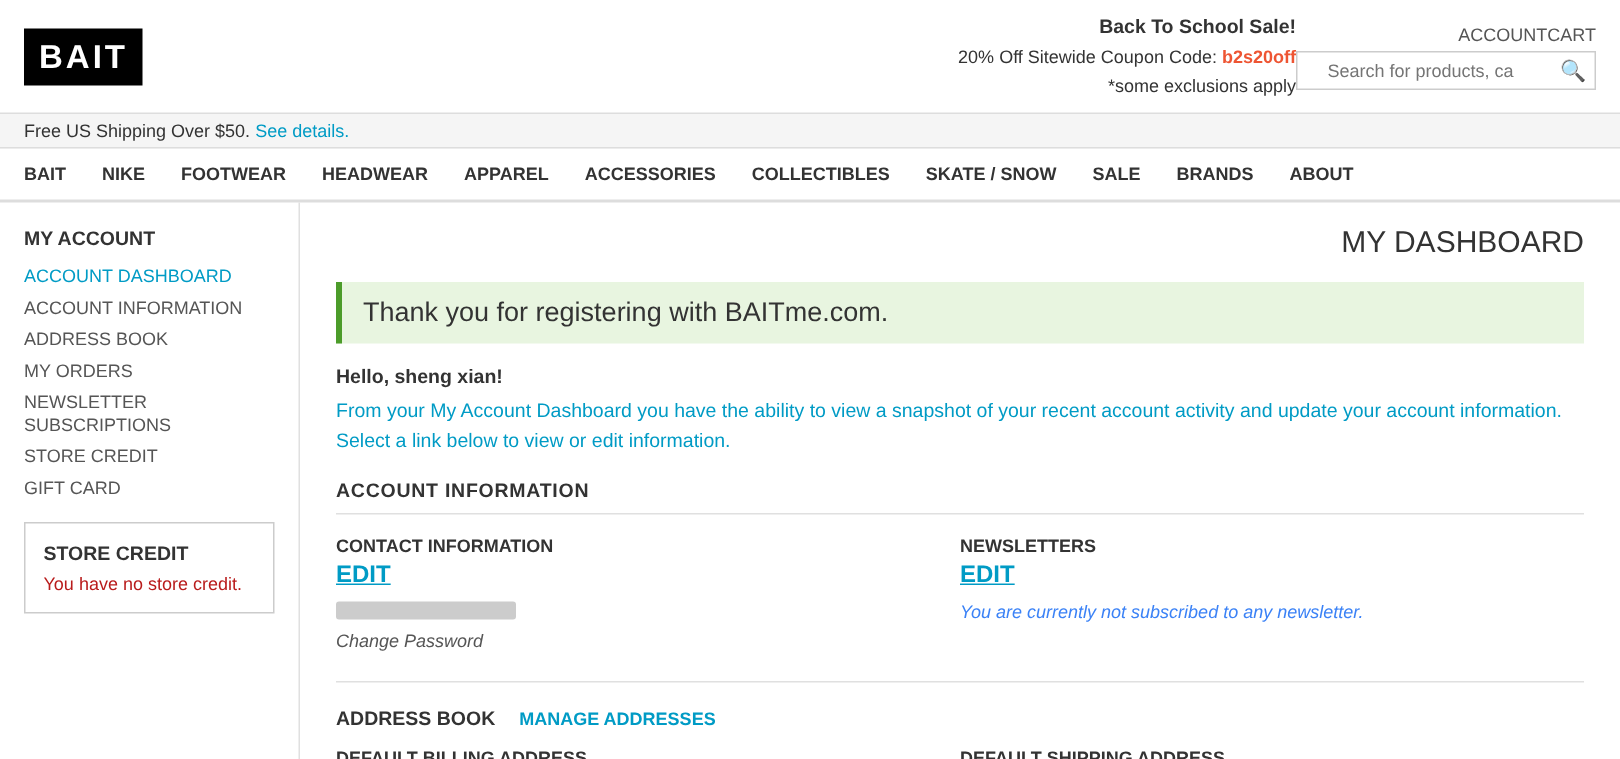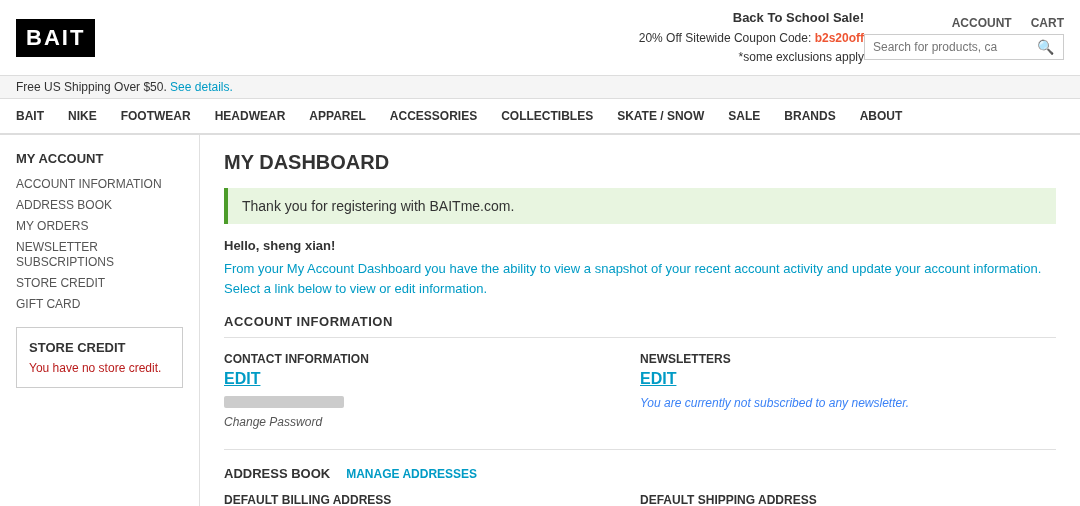--- a/index.html
+++ b/index.html
@@ -6,23 +6,23 @@
     body { font-family: Arial, sans-serif; font-size: 13px; color: #333; background: #fff; width: 1080px; }
 
     
     .top-header { display: flex; align-items: center; padding: 8px 16px; border-bottom: 1px solid #ddd; position: relative; }
     .logo { background: #000; color: #fff; font-weight: 900; font-size: 22px; padding: 6px 10px; letter-spacing: 2px; margin-right: 20px; flex-shrink: 0; }
     .logo span { color: #fff; }
     .promo-center { flex: 1; text-align: right; font-size: 12px; line-height: 1.6; }
     .promo-center .sale-title { font-weight: bold; font-size: 13px; }
     .promo-code { color: #e53; font-weight: bold; }
     .top-right { display: flex; flex-direction: column; align-items: flex-end; gap: 4px; }
-    .account-cart { display: flex; gap: 19px; font-size: 12px; font-weight: bold; color: #555; }
+    .account-cart { display: flex; gap: 0; font-size: 12px; font-weight: normal; color: #555; }
     .account-cart a { text-decoration: none; color: #555; }
-    .search-bar { display: flex; align-items: center; border: 1px solid #ccc; padding: 4px 8px; font-size: 12px; color: #999; width: 200px; }
+    .search-bar { display: flex; align-items: center; border: 1px solid #ccc; padding: 4px 20px; font-size: 12px; color: #999; width: 200px; }
     .search-bar input { border: none; outline: none; font-size: 12px; color: #999; width: 170px; }
     .search-icon { color: #009bc5; font-size: 14px; cursor: pointer; }
 
     
     .shipping-bar { background: #f5f5f5; text-align: left; padding: 4px 16px; font-size: 12px; color: #333; border-bottom: 1px solid #ddd; }
     .shipping-bar a { color: #009bc5; text-decoration: none; }
 
     
     nav { display: flex; gap: 24px; padding: 10px 16px; border-bottom: 2px solid #ddd; font-size: 12px; font-weight: bold; color: #333; }
     nav a { text-decoration: none; color: #333; cursor: pointer; }
@@ -37,23 +37,23 @@
     .sidebar-menu li { margin-bottom: 6px; }
     .sidebar-menu li a { text-decoration: none; font-size: 12px; color: #555; text-transform: uppercase; }
     .sidebar-menu li a.active { color: #009bc5; }
 
     .store-credit-box { border: 1px solid #ccc; padding: 12px; margin-top: 16px; }
     .store-credit-box .sc-title { font-weight: bold; font-size: 13px; margin-bottom: 6px; }
     .store-credit-box .sc-text { font-size: 12px; color: #b91c1c; }
 
     
     .main { flex: 1; padding: 16px 24px; }
-    .page-title { font-size: 20px; font-weight: bold; color: #333; margin-bottom: 14px; text-transform: uppercase; }
-
-    .success-banner { background: #e8f5e0; border-left: 4px solid #4c9c2a; padding: 10px 14px; font-size: 14px; margin-bottom: 14px; }
+    .page-title { font-size: 20px; font-weight: normal; color: #333; margin-bottom: 14px; text-transform: uppercase; text-align: right; }
+
+    .success-banner { background: #e8f5e0; border-left: 4px solid #4c9c2a; padding: 10px 14px; font-size: 18px; margin-bottom: 14px; }
 
     .hello-text { font-weight: bold; font-size: 13px; margin-bottom: 6px; }
     .desc-text { font-size: 13px; color: #009bc5; line-height: 1.5; margin-bottom: 16px; }
 
     .section-title { font-size: 13px; font-weight: bold; text-transform: uppercase; border-bottom: 1px solid #e0e0e0; padding-bottom: 8px; margin-bottom: 14px; color: #333; letter-spacing: 0.5px; }
 
     .info-grid { display: grid; grid-template-columns: 1fr 1fr; gap: 0; margin-bottom: 20px; }
     .info-block { padding-right: 20px; }
     .info-block-title { font-weight: bold; font-size: 12px; text-transform: uppercase; color: #333; margin-bottom: 4px; }
     .info-block-edit { color: #009bc5; font-size: 16px; font-weight: bold; text-transform: uppercase; cursor: pointer; display: block; margin-bottom: 8px; }
@@ -116,20 +116,23 @@
   <a href="#">BRANDS</a>
   <a href="#">ABOUT</a>
 </nav>
 
 <div class="content">
 
   <div class="sidebar">
     <div class="sidebar-title">MY ACCOUNT</div>
     <ul class="sidebar-menu">
       <li>
+        <a href="#" class="active">ACCOUNT DASHBOARD</a>
+      </li>
+      <li>
         <a href="#">ACCOUNT INFORMATION</a>
       </li>
       <li>
         <a href="#">ADDRESS BOOK</a>
       </li>
       <li>
         <a href="#">MY ORDERS</a>
       </li>
       <li>
         <a href="#">NEWSLETTER SUBSCRIPTIONS</a>

